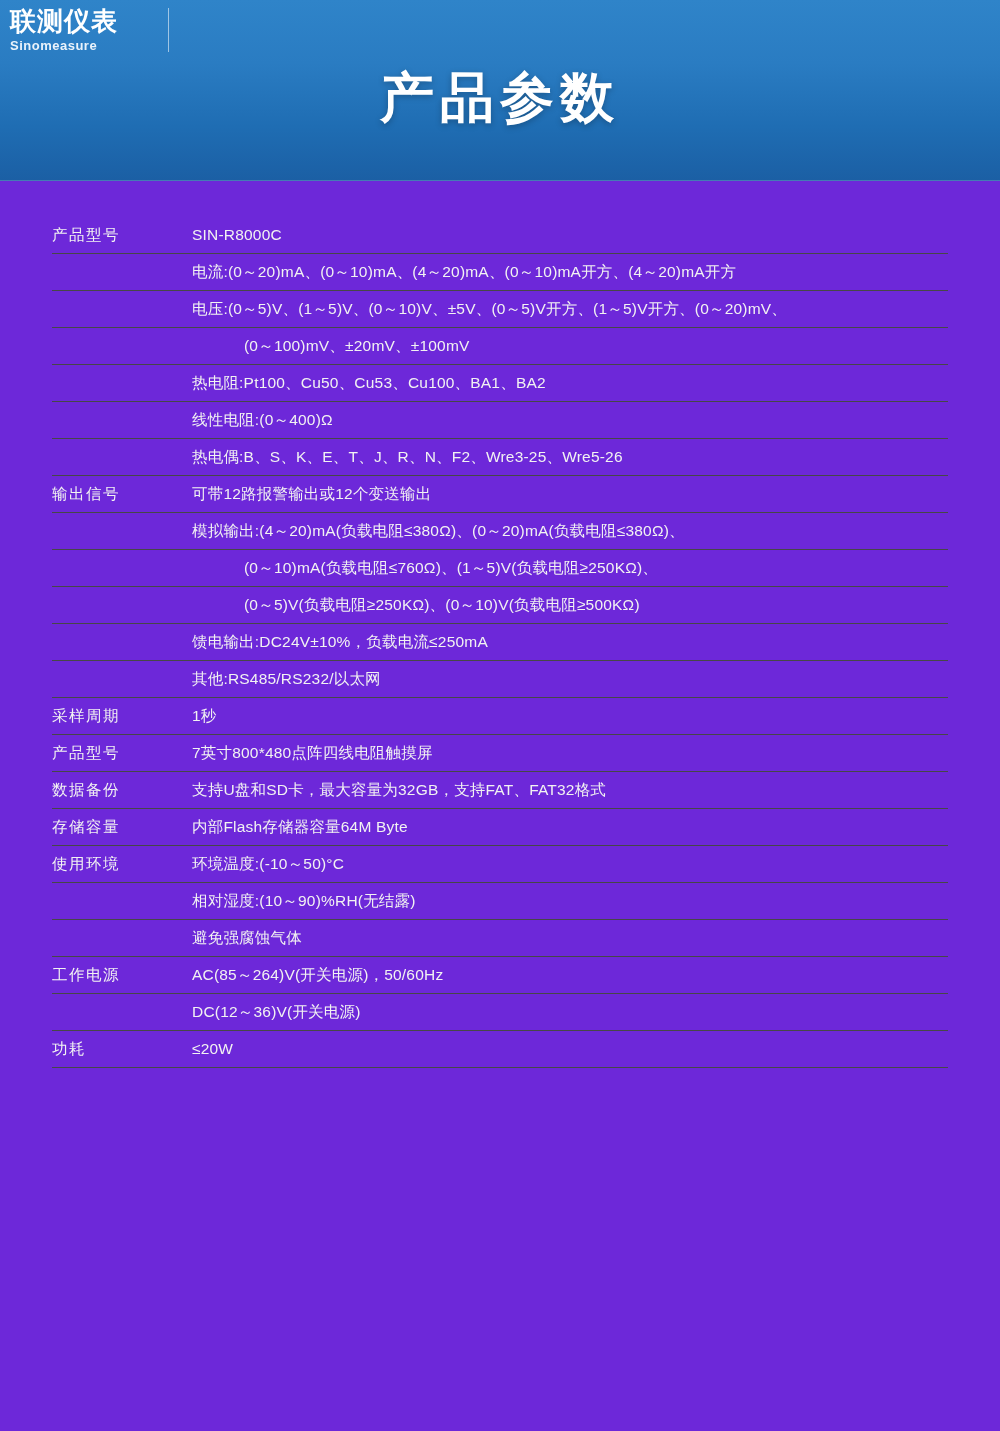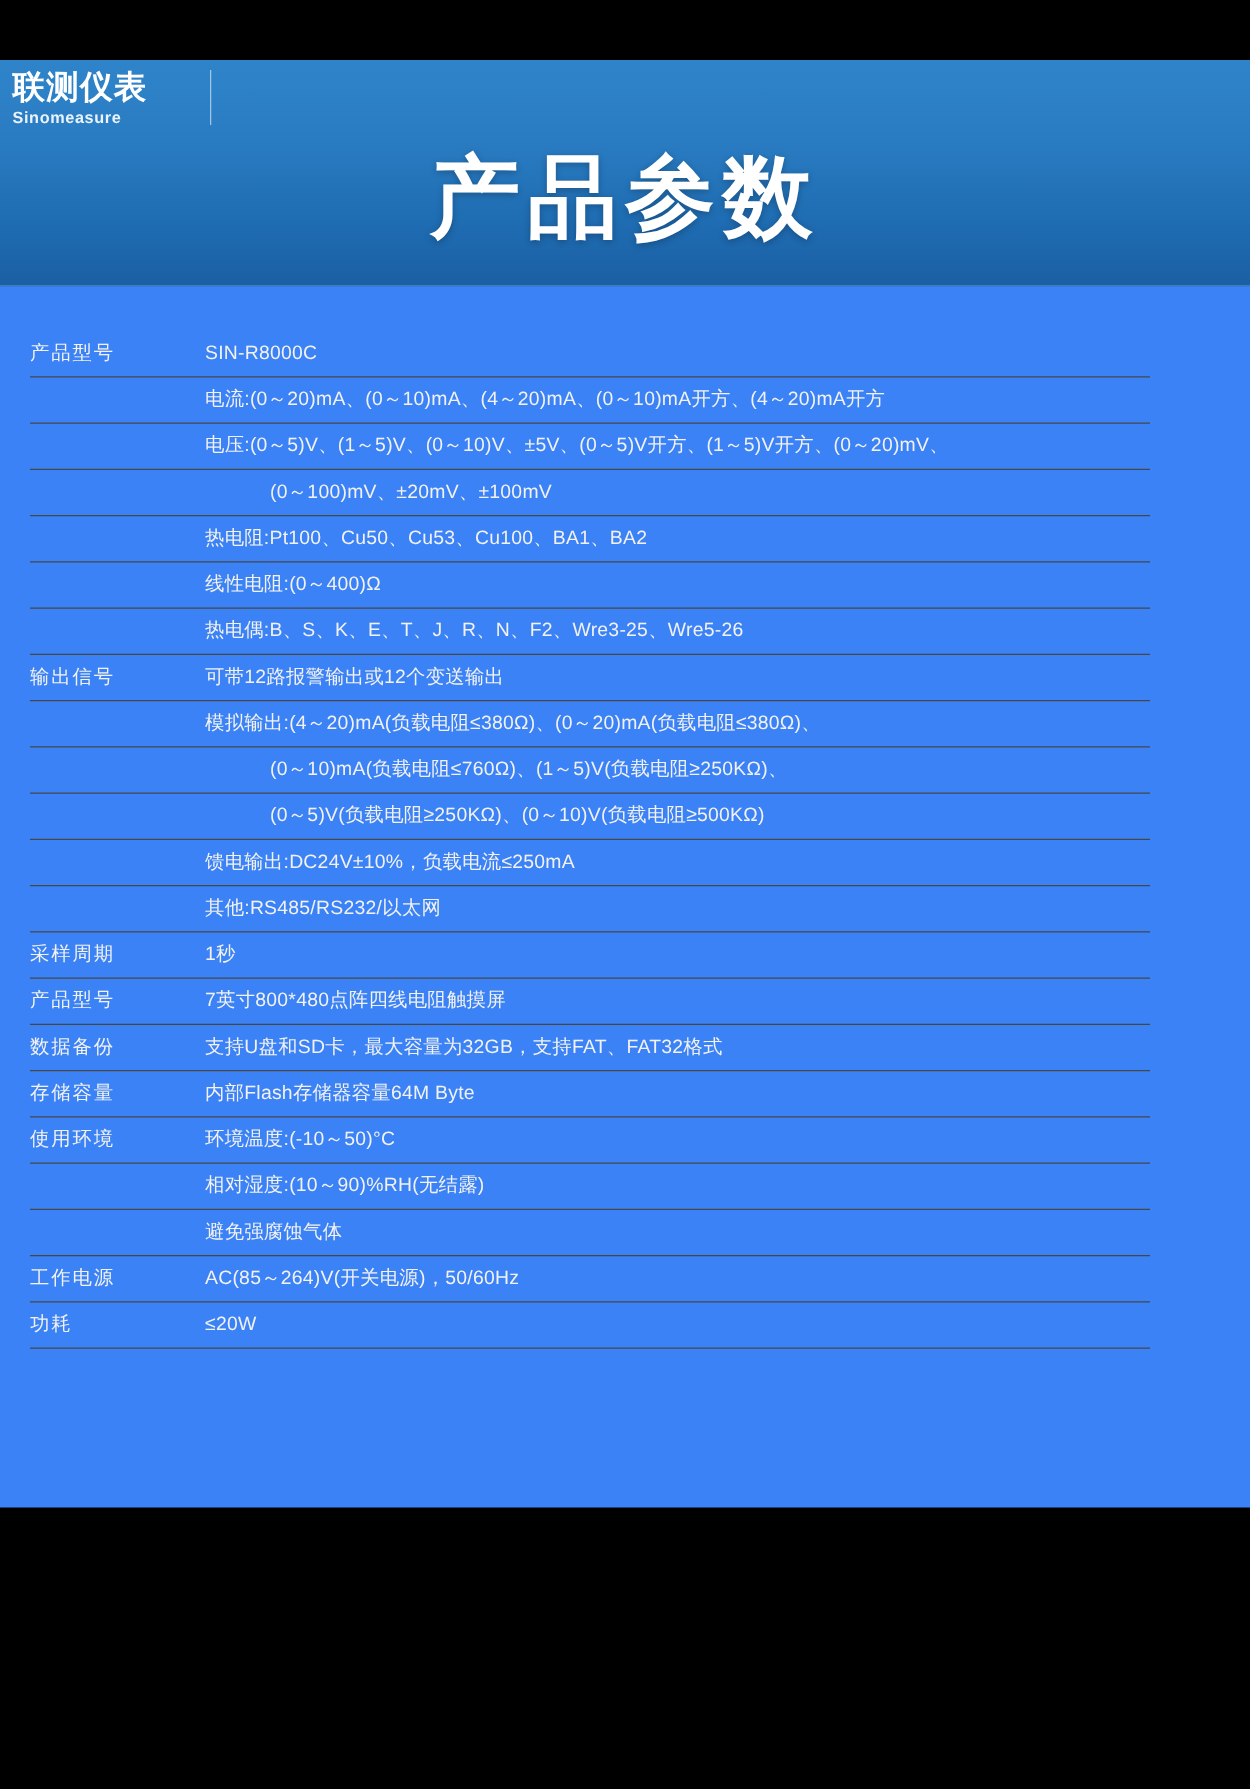--- a/index.html
+++ b/index.html
@@ -10,23 +10,22 @@
   body {
     width: 1000px;
     height: 1431px;
     font-family: "Liberation Sans", sans-serif;
     color: #ffffff;
     overflow: hidden;
   }
   .page {
     position: relative;
     width: 1000px;
-    height: 1158px;
-    background: #3b82f6;
-    margin-top: 48px;
+    height: 1431px;
+    background: #6d28d9;
   }
 
   
   .banner {
     position: relative;
     width: 1000px;
     height: 181px;
     background: linear-gradient(180deg, #2f84c9 0%, #2a7cc2 35%, #1f6db3 70%, #1b5fa4 100%);
     overflow: hidden;
   }
@@ -60,31 +59,31 @@
     letter-spacing: 0.5px;
     color: #eaf3fb;
     font-weight: bold;
   }
   .banner-title {
     position: absolute;
     left: 0;
     right: 0;
     top: 62px;
     text-align: center;
-    font-size: 72px;
+    font-size: 54px;
     font-weight: bold;
     letter-spacing: 6px;
     color: #ffffff;
     text-shadow: 0 2px 6px rgba(0,0,0,0.25);
   }
 
   
   .spec-wrap {
     position: relative;
-    padding: 36px 52px 0 24px;
+    padding: 36px 52px 0 52px;
   }
   table.spec {
     width: 896px;
     border-collapse: collapse;
     table-layout: fixed;
   }
   table.spec td {
     border-bottom: 1px solid #474747;
     padding: 0;
     vertical-align: middle;
@@ -209,20 +208,24 @@
             <td class="value">相对湿度:(10～90)%RH(无结露)</td>
           </tr>
           <tr class="cont-row">
             <td class="blank"></td>
             <td class="value">避免强腐蚀气体</td>
           </tr>
           <tr>
             <td class="label">工作电源</td>
             <td class="value">AC(85～264)V(开关电源)，50/60Hz</td>
           </tr>
+          <tr class="cont-row">
+            <td class="blank"></td>
+            <td class="value">DC(12～36)V(开关电源)</td>
+          </tr>
           <tr>
             <td class="label">功耗</td>
             <td class="value">≤20W</td>
           </tr>
         </tbody>
     </table>
   </div>
 
 </div>
 

